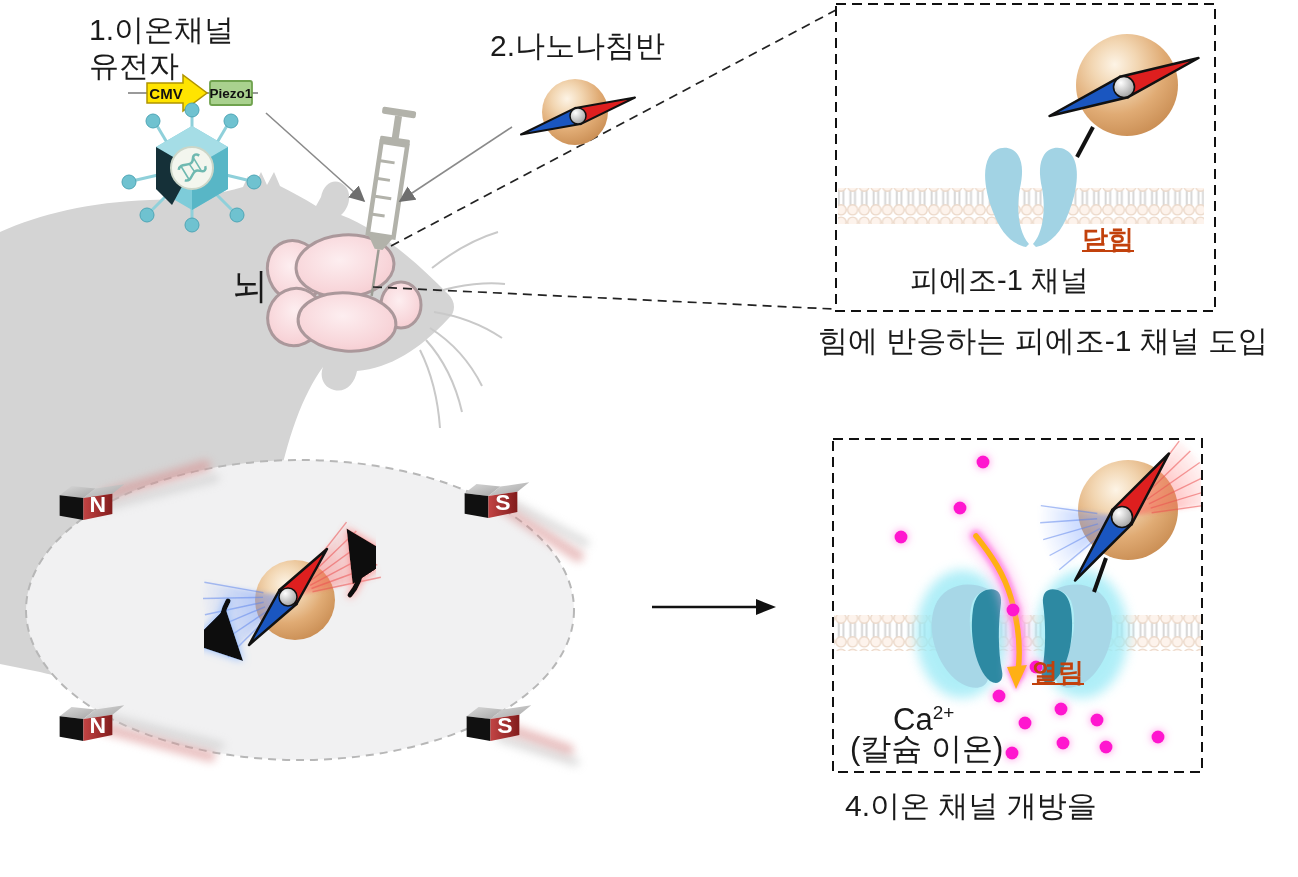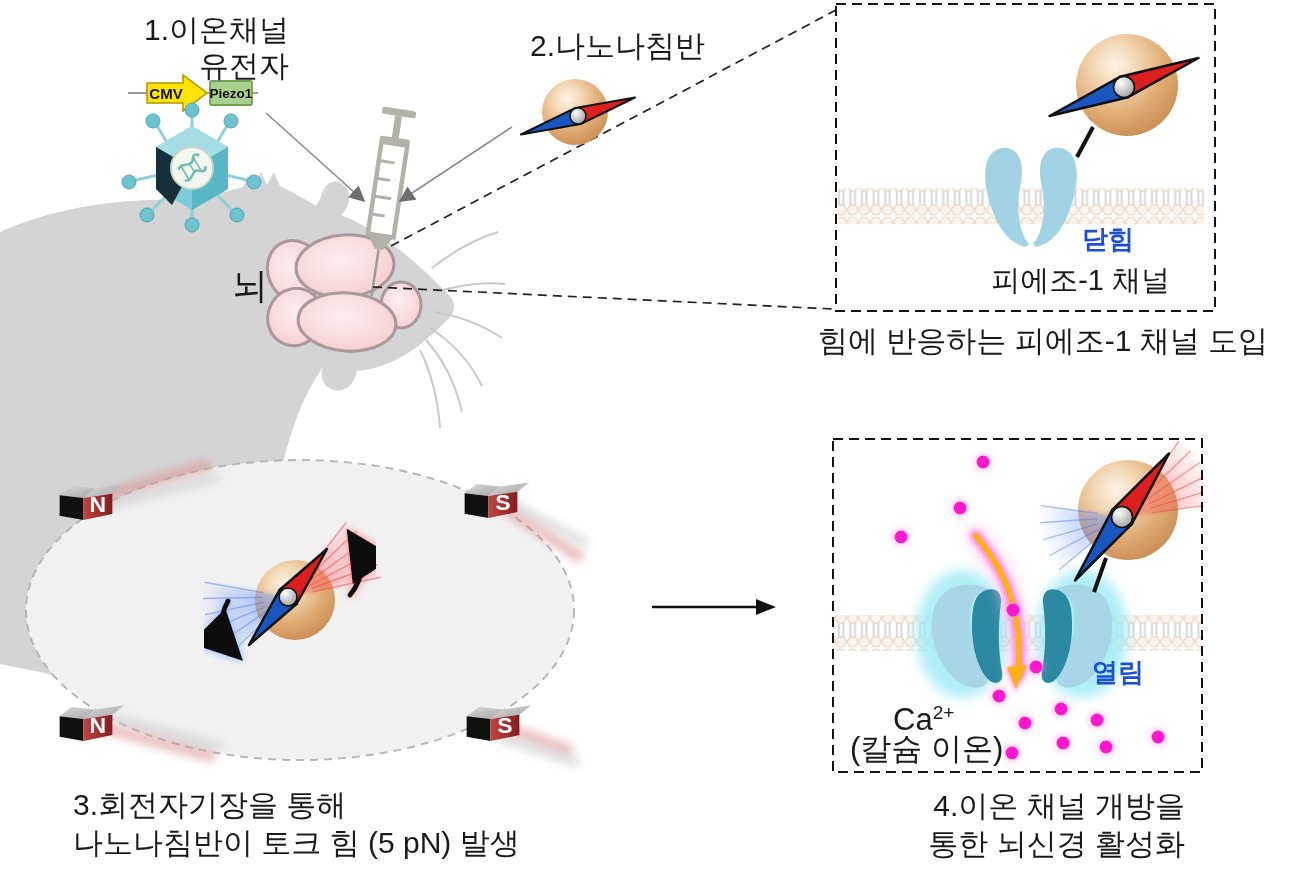--- a/index.html
+++ b/index.html
@@ -6,23 +6,23 @@
   .canvas{position:relative;width:1298px;height:877px;background:#fff;overflow:hidden;
           font-family:"Liberation Sans","DejaVu Sans",sans-serif;color:#1a1a1a;}
   .canvas svg{position:absolute;left:0;top:0;}
   .txt{position:absolute;white-space:nowrap;}
   .t30{font-size:30px;line-height:1.27;}
   .t29{font-size:29px;line-height:1.27;}
   .t27{font-size:27px;line-height:1.5;}
   .t26b{font-size:26px;font-weight:bold;}
   .t34{font-size:36px;}
   .t31{font-size:31px;line-height:1.2;}
-  .center{text-align:right;}
+  .center{text-align:left;}
   .right{text-align:right;}
-  .red{color:#1d4ed8;}
+  .red{color:#c2410c;text-decoration:underline;}
   sup{font-size:19px;}
   svg text{font-family:"Liberation Sans","DejaVu Sans",sans-serif;}
 </style>
 </head>
 <body>
 
 <div class="canvas">
 
 <svg width="1298" height="877" viewBox="0 0 1298 877">
   <defs>
@@ -375,29 +375,24 @@
 </div>
 
 <div class="txt t26b red" style="left:1082px;top:222px;">닫힘</div>
 
 <div class="txt t29 center" style="left:910px;top:262px;width:260px;">피에조-1 채널</div>
 
 <div class="txt t30" style="left:818px;top:322px;">
   <div>힘에 반응하는 피에조-1 채널 도입</div>
 </div>
 
-<div class="txt t30" style="left:73px;top:786px;">
-  <div>3.회전자기장을 통해</div>
-  <div>나노나침반이 토크 힘 (5 pN) 발생</div>
-</div>
-
-<div class="txt t26b red" style="left:1092px;top:655px;">열림</div>
+
+<div class="txt t26b red" style="left:1032px;top:655px;">열림</div>
 
 <div class="txt t31" style="left:893px;top:701px;"><span>Ca</span><sup>2+</sup></div>
 
 <div class="txt t31" style="left:850px;top:730px;">(칼슘 이온)</div>
 
 <div class="txt t30 center" style="left:845px;top:787px;width:340px;">
   <div>4.이온 채널 개방을</div>
-  <div>통한 뇌신경 활성화</div>
 </div>
 
 </div>
 
 </body></html>

